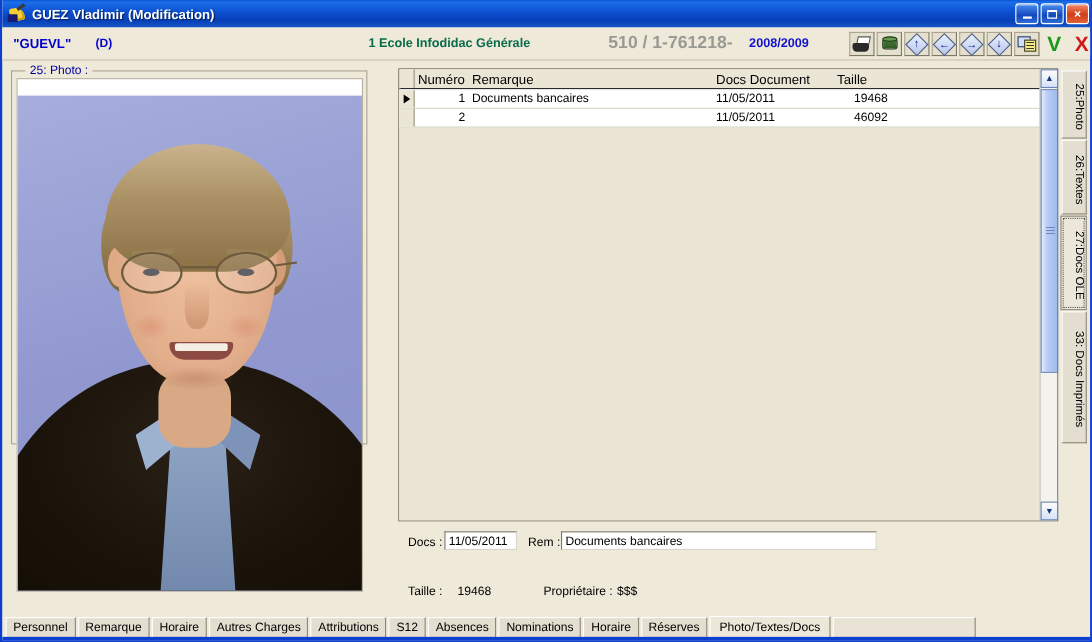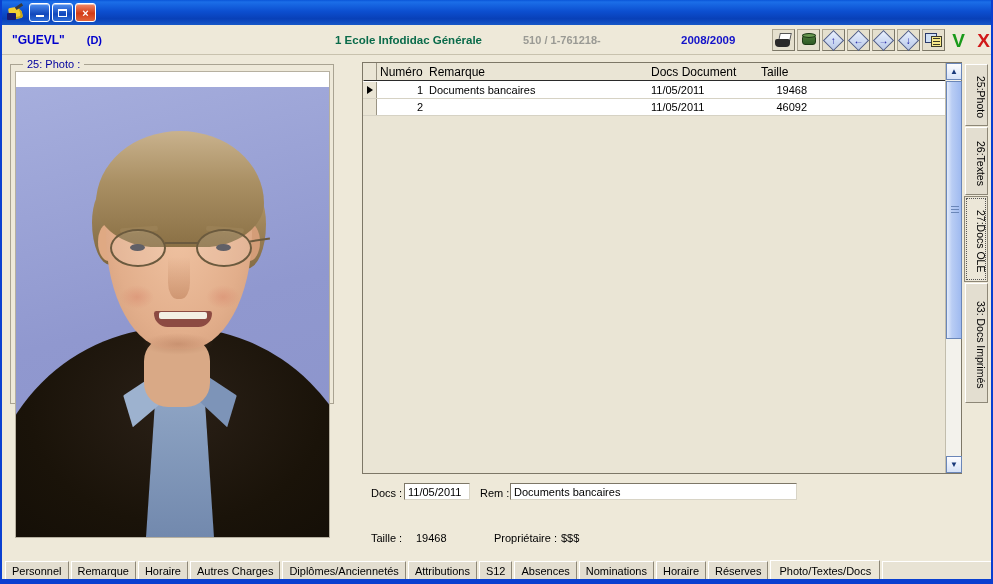--- a/index.html
+++ b/index.html
@@ -97,22 +97,22 @@
   }
   .sh-d {
     color: #0000cc; font-weight: bold; font-size: 11px;
     margin-left: 22px;
   }
   .sh-school {
     color: #0a6b4a; font-weight: bold; font-size: 11.5px;
     position: absolute; left: 333px;
   }
   .sh-num {
-    color: #9a9a94; font-weight: bold; font-size: 11px;
-    position: absolute; left: 521px;
+    color: #9a9a94; font-weight: bold; font-size: 16px;
+    position: absolute; left: 551px;
   }
   .sh-year {
     color: #1313c9; font-weight: bold; font-size: 11.5px;
     position: absolute; left: 679px;
   }
 
   
   .tbar { position: absolute; left: 770px; top: 29px; display: flex; align-items: center; }
   .tbtn {
     width: 23px; height: 22px;
@@ -537,20 +537,21 @@
 <body>
 
 <div id="app">
 
   <div class="titlebar">
     <div class="title-icon">
       <div class="quill"></div>
         <div class="ink"></div>
         <div class="pen"></div>
     </div>
+    <div class="titletext">GUEZ Vladimir (Modification)</div>
     <div class="winbtns">
       <div class="winbtn">
           <div class="glyph-min"></div>
         </div>
       <div class="winbtn">
           <div class="glyph-max"></div>
         </div>
       <div class="winbtn close">×</div>
     </div>
   </div>
@@ -700,21 +701,20 @@
     <div class="vtab" style="top:63px; height:68px;">26:Textes</div>
     <div class="vtab active" style="top:132px; height:86px;">27:Docs OLE</div>
     <div class="vtab" style="top:219px; height:120px;">33: Docs Imprimés</div>
   </div>
 
   <div class="btabs">
     <div class="btab">Personnel</div>
     <div class="btab">Remarque</div>
     <div class="btab">Horaire</div>
     <div class="btab">Autres Charges</div>
-    <div class="btab">Diplômes/Anciennetés</div>
     <div class="btab">Attributions</div>
     <div class="btab">S12</div>
     <div class="btab">Absences</div>
     <div class="btab">Nominations</div>
     <div class="btab">Horaire</div>
     <div class="btab">Réserves</div>
     <div class="btab active">Photo/Textes/Docs</div>
     <div class="btab-filler"></div>
   </div>
 

